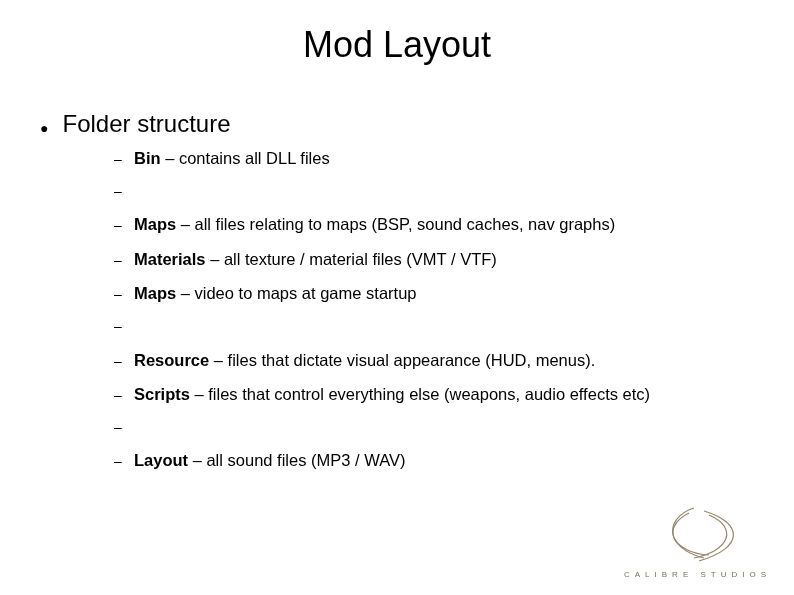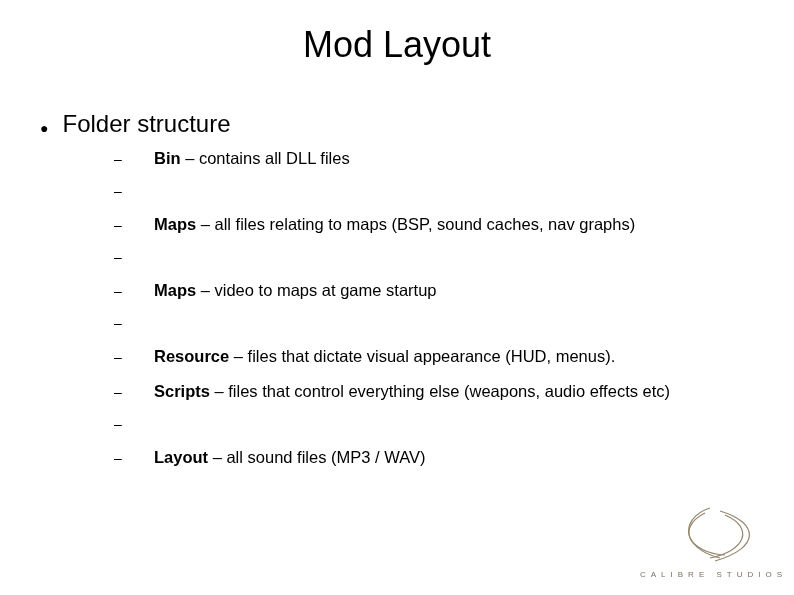--- a/index.html
+++ b/index.html
@@ -60,25 +60,24 @@
     line-height: 1.25;
   }
   .dash {
     display: inline-block;
     width: 20px;
     flex-shrink: 0;
     font-size: 14px;
   }
   .subtext b {
     font-weight: 700;
-    margin-left: 20px;
   }
   .logo {
     position: absolute;
-    right: 4px;
+    right: 20px;
     bottom: 12px;
     width: 180px;
     height: 80px;
     opacity: 0.9;
   }
   .logo svg {
     width: 100%;
     height: 100%;
   }
   .logo-text {
@@ -112,20 +111,21 @@
         <span class="dash">–</span>
       </div>
 
       <div class="subitem">
         <span class="dash">–</span>
         <span class="subtext"><b>Maps</b><span> – all files relating to maps (BSP, sound caches, nav graphs)</span></span>
       </div>
 
       <div class="subitem">
         <span class="dash">–</span>
+        <span class="subtext"><b>Materials</b><span> – all texture / material files (VMT / VTF)</span></span>
       </div>
 
       <div class="subitem">
         <span class="dash">–</span>
         <span class="subtext"><b>Maps</b><span> – video to maps at game startup</span></span>
       </div>
 
       <div class="subitem">
         <span class="dash">–</span>
       </div>

